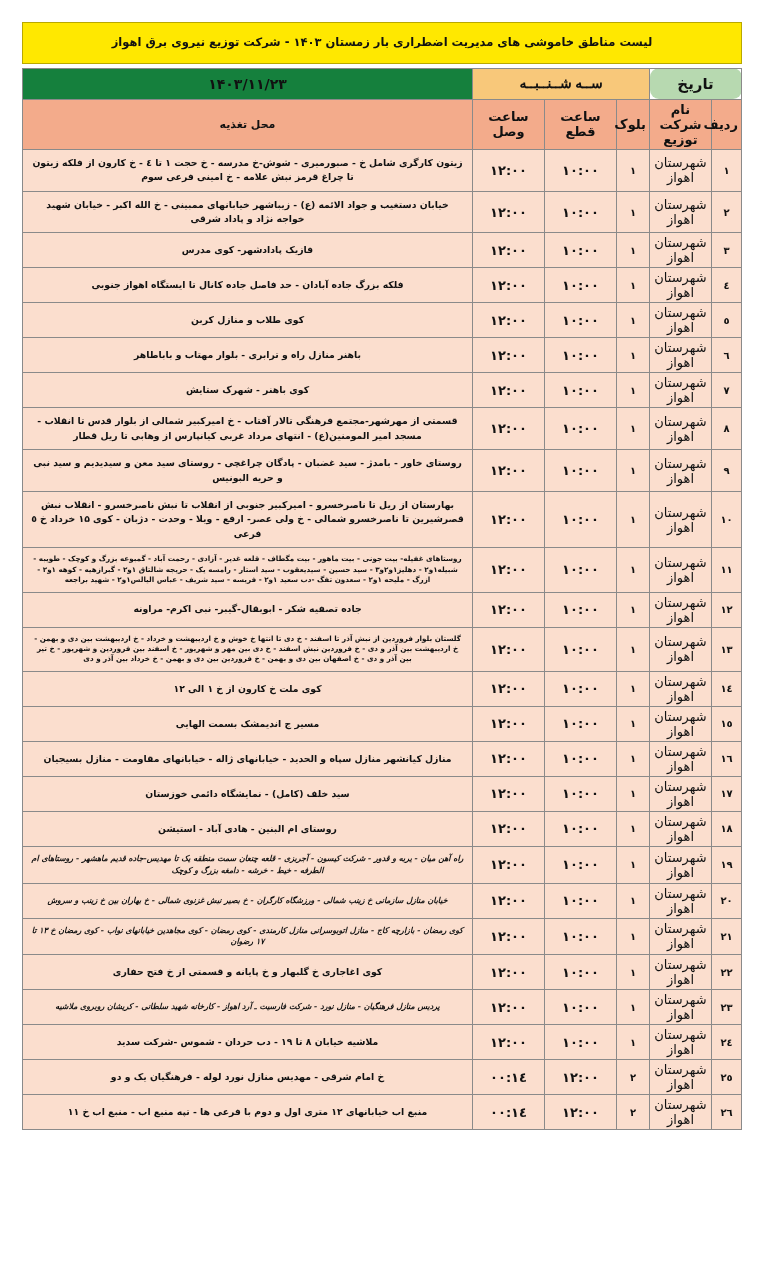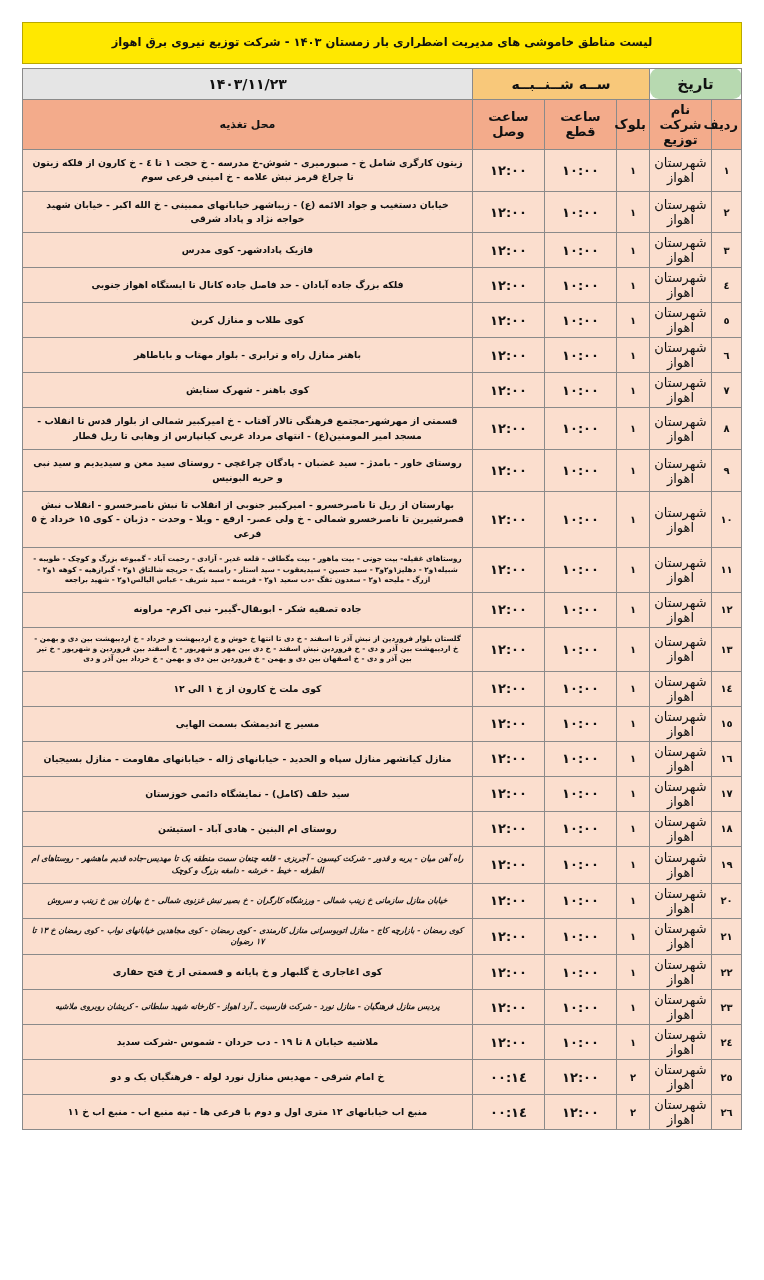--- a/index.html
+++ b/index.html
@@ -49,23 +49,24 @@
     height: 26px;
     color: #111;
     border-radius: 9px;
   }
   .hdr-day {
     background: #f8c87a;
     font-weight: bold;
     font-size: 14px;
     letter-spacing: 1px;
     color: #111;
+    font-family: Liberation Serif, serif;
   }
   .hdr-date-value {
-    background: #e5e5e5;
+    background: #15803d;
     font-weight: bold;
     font-size: 14px;
     color: #111;
   }
   
   .colhdr td {
     background: #f3ab8b;
     font-weight: bold;
     font-size: 13px;
     height: 20px;

